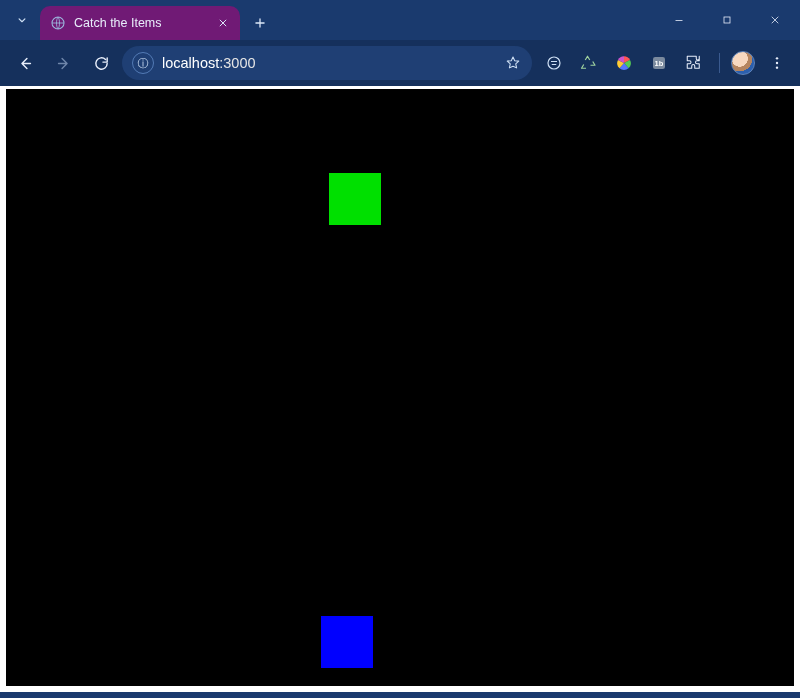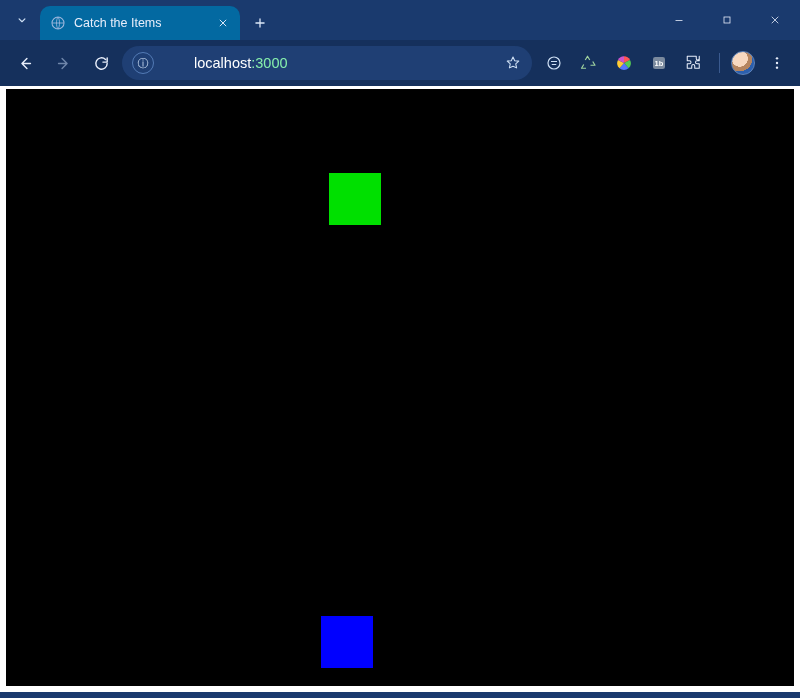--- a/index.html
+++ b/index.html
@@ -23,21 +23,21 @@
     .caret-btn {
       width: 28px; height: 28px;
       margin: 0 4px 6px 2px;
       display: flex; align-items: center; justify-content: center;
       border-radius: 6px;
       color: #cfe0f5;
     }
     .caret-btn svg { width: 14px; height: 14px; }
     .tab {
       height: 34px;
-      background: #0369a1;
+      background: #701a75;
       border-top-left-radius: 10px;
       border-top-right-radius: 10px;
       display: flex;
       align-items: center;
       padding: 0 8px 0 10px;
       min-width: 200px;
       max-width: 240px;
       color: #e8eefb;
       font-size: 12.5px;
       gap: 8px;
@@ -112,22 +112,22 @@
     }
     .omnibox .secure {
       width: 22px; height: 22px;
       display: inline-flex; align-items: center; justify-content: center;
       color: #cfe0f5;
       border: 1px solid #527ab5;
       border-radius: 50%;
       font-size: 11px;
     }
     .omnibox .url { flex: 1; white-space: nowrap; overflow: hidden; }
-    .omnibox .url .host { color: #ffffff; margin-left: 32px; }
-    .omnibox .url .rest { color: #86efac; }
+    .omnibox .url .host { color: #ffffff; }
+    .omnibox .url .rest { color: #e5e5e5; }
     .omnibox .star {
       width: 22px; height: 22px;
       display: inline-flex; align-items: center; justify-content: center;
       color: #cfe0f5;
     }
     .omnibox .star svg { width: 16px; height: 16px; }
 
     .ext-row {
       display: flex; align-items: center; gap: 7px;
       padding-left: 4px;

